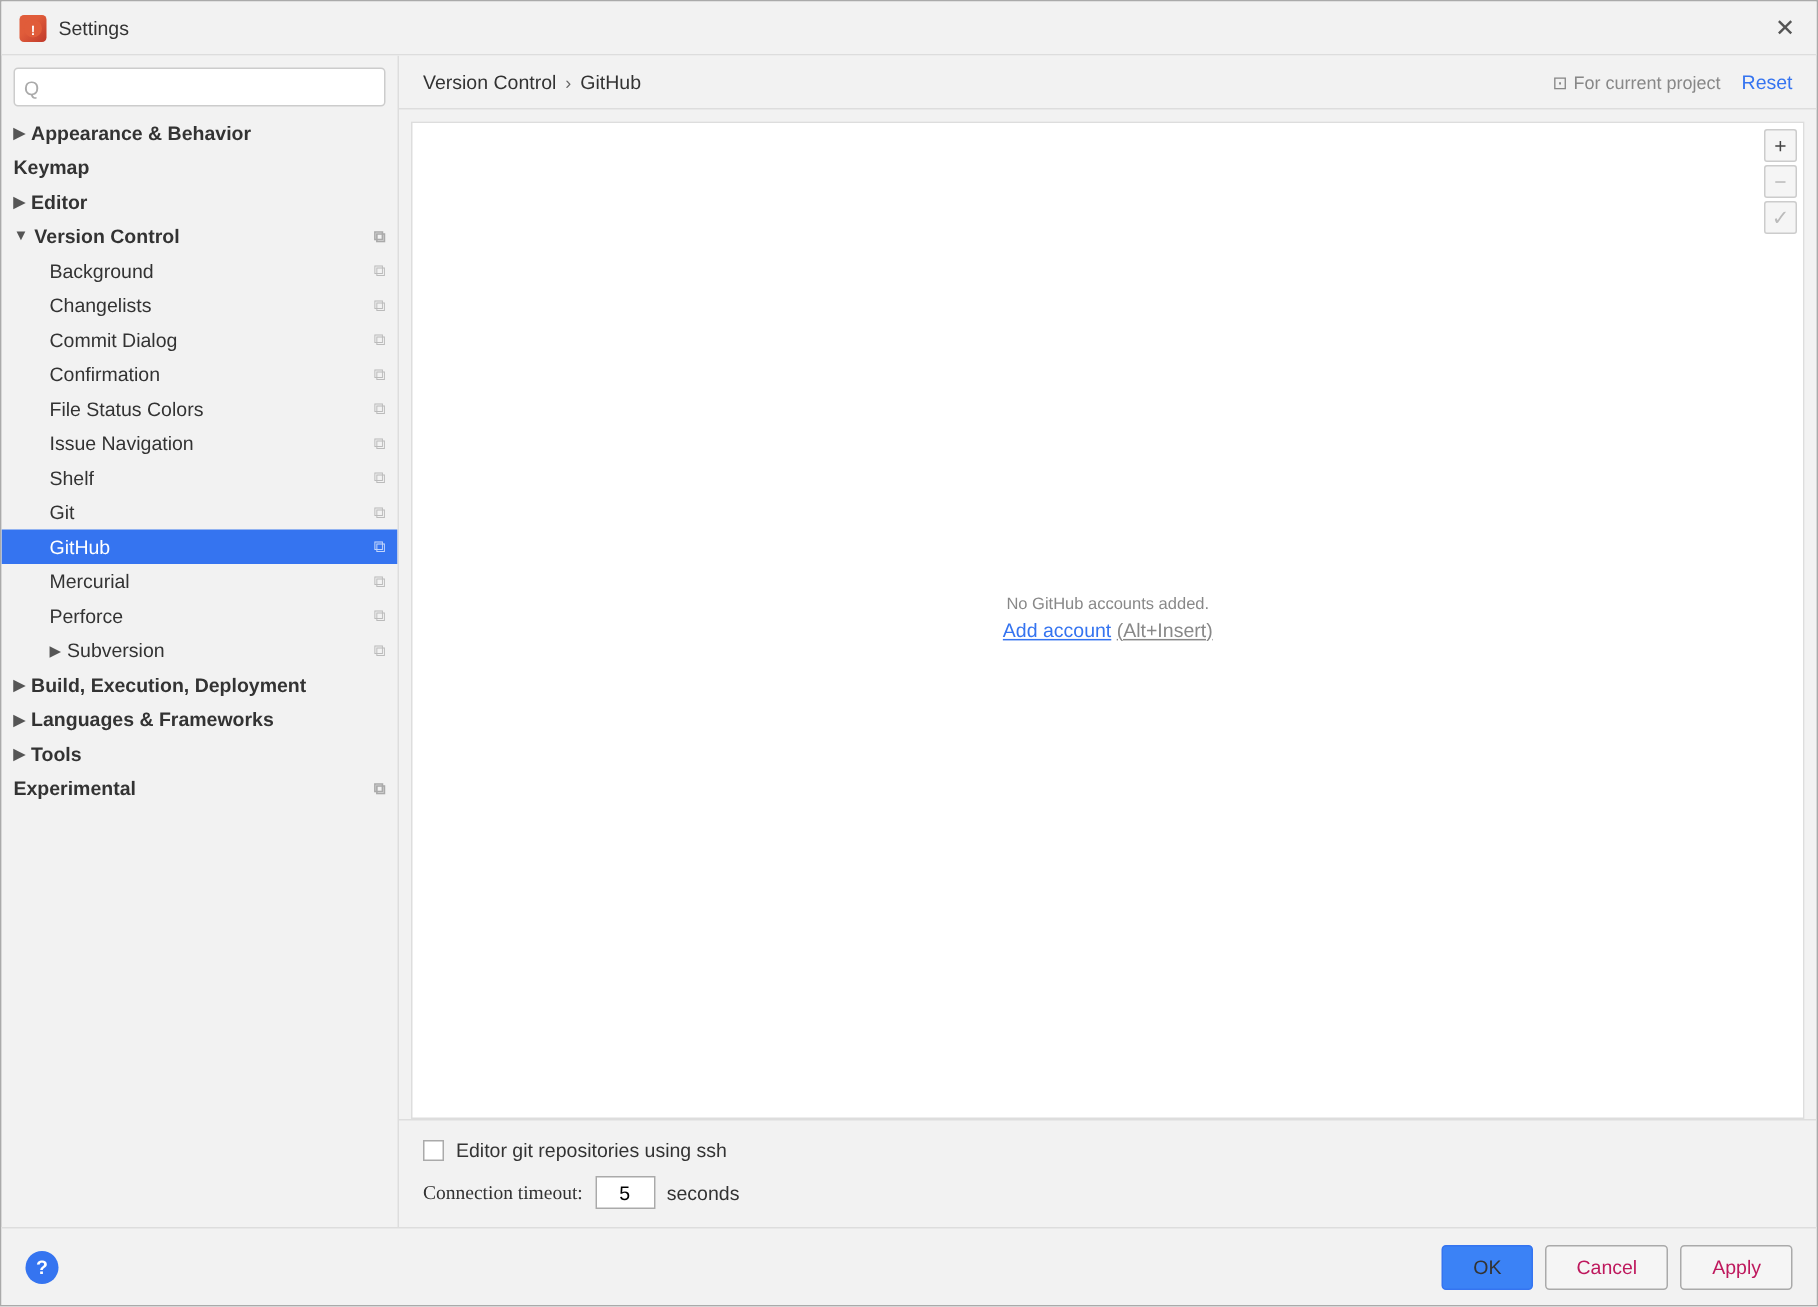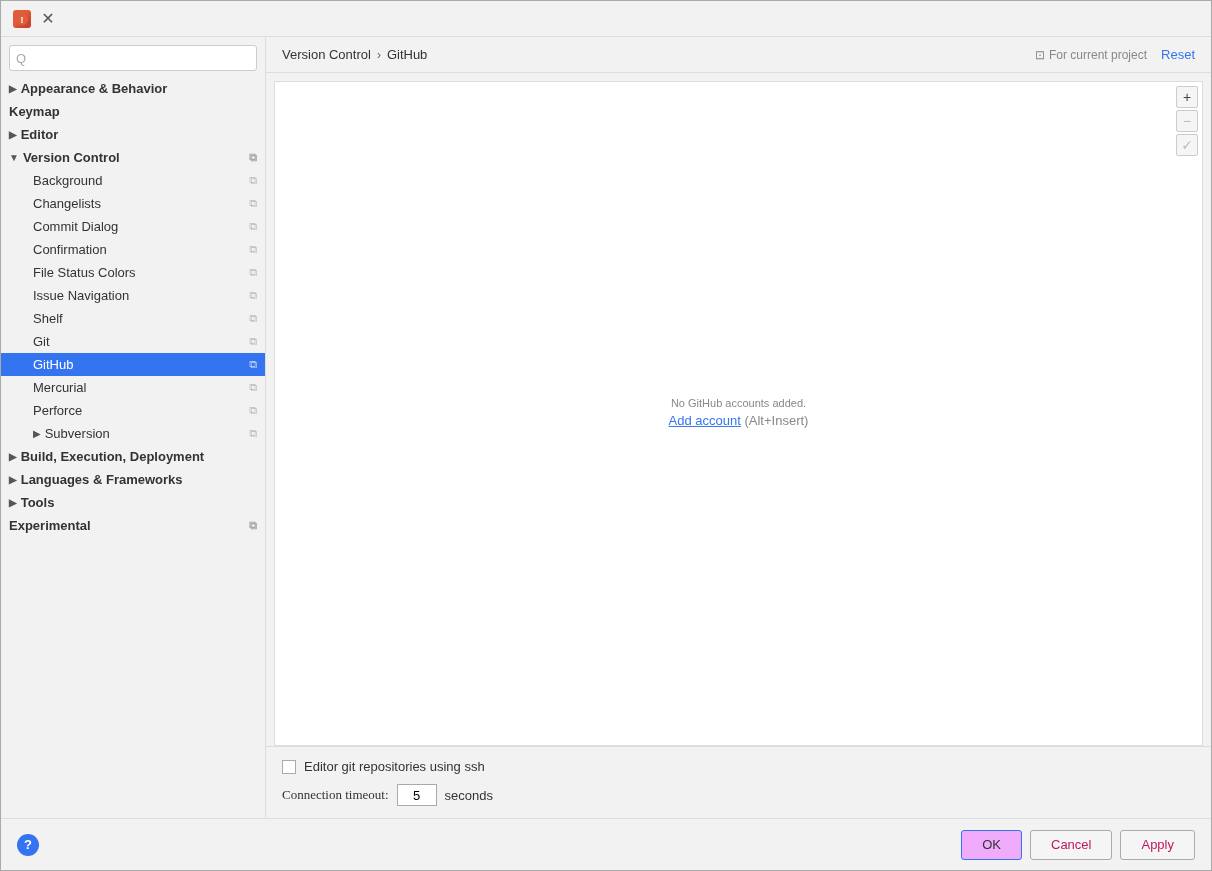--- a/index.html
+++ b/index.html
@@ -211,20 +211,21 @@
     }
     .accounts-empty-msg .add-account-link {
       color: #3574f0;
       text-decoration: underline;
       cursor: pointer;
       font-size: 13px;
     }
     .accounts-empty-msg .shortcut {
       color: #888;
       font-size: 13px;
+      text-decoration: underline;
     }
     .accounts-list-buttons {
       position: absolute;
       top: 4px;
       right: 4px;
       display: flex;
       flex-direction: column;
       gap: 2px;
     }
     .list-action-btn {
@@ -324,37 +325,38 @@
       height: 30px;
       padding: 0 20px;
       border: 1px solid #aaa;
       background: #f5f5f5;
       font-size: 13px;
       cursor: pointer;
       border-radius: 3px;
       color: #be185d;
     }
     .btn.primary {
-      background: #f0abfc;
+      background: #3b82f6;
       border-color: #3574f0;
       color: #333;
     }
   </style>
 </head>
 <body>
 
 <div class="window">
 
   <div class="title-bar">
     <div class="title-bar-icon">
       <svg width="14" height="14" viewBox="0 0 14 14">
         <circle cx="7" cy="7" r="6" fill="#e05c3a"></circle>
         <text x="7" y="11" text-anchor="middle" fill="white" font-size="9" font-weight="bold">!</text>
       </svg>
     </div>
+    <span class="title-bar-title">Settings</span>
     <div class="title-bar-close">✕</div>
   </div>
 
   <div class="content-area">
 
     <div class="sidebar">
       <div class="search-box">
         <span class="search-icon-char">Q</span>
         <input type="text" style="">
       </div>

